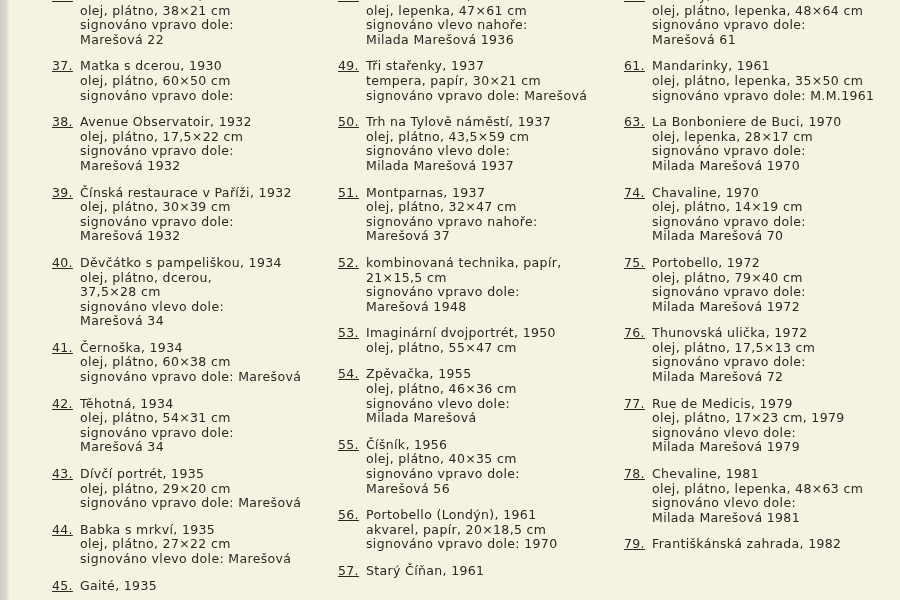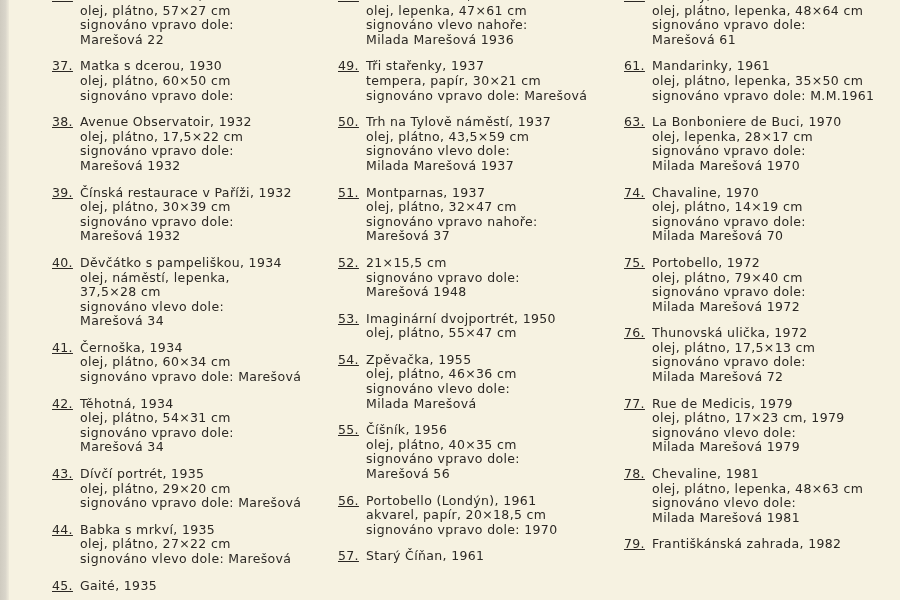--- a/index.html
+++ b/index.html
@@ -25,21 +25,21 @@
 </head>
 <body>
 
 <div class="page-edge"></div>
 
 <div class="col col-1">
     <div class="entry">
       <span class="num">36.</span>
       <div class="body">
         <span class="line">Dívka s maceškou, 1932</span>
-        <span class="line">olej, plátno, 57×27 cm</span>
+        <span class="line">olej, plátno, 38×21 cm</span>
         <span class="line">signováno vpravo dole:</span>
         <span class="line">Marešová 22</span>
       </div>
     </div>
     <div class="entry">
       <span class="num">37.</span>
       <div class="body">
         <span class="line">Matka s dcerou, 1930</span>
         <span class="line">olej, plátno, 60×50 cm</span>
         <span class="line">signováno vpravo dole:</span>
@@ -60,31 +60,31 @@
         <span class="line">Čínská restaurace v Paříži, 1932</span>
         <span class="line">olej, plátno, 30×39 cm</span>
         <span class="line">signováno vpravo dole:</span>
         <span class="line">Marešová 1932</span>
       </div>
     </div>
     <div class="entry">
       <span class="num">40.</span>
       <div class="body">
         <span class="line">Děvčátko s pampeliškou, 1934</span>
-        <span class="line">olej, náměstí, lepenka,</span>
+        <span class="line">olej, plátno, dcerou,</span>
         <span class="line">37,5×28 cm</span>
         <span class="line">signováno vlevo dole:</span>
         <span class="line">Marešová 34</span>
       </div>
     </div>
     <div class="entry">
       <span class="num">41.</span>
       <div class="body">
         <span class="line">Černoška, 1934</span>
-        <span class="line">olej, plátno, 60×34 cm</span>
+        <span class="line">olej, plátno, 60×38 cm</span>
         <span class="line">signováno vpravo dole: Marešová</span>
       </div>
     </div>
     <div class="entry">
       <span class="num">42.</span>
       <div class="body">
         <span class="line">Těhotná, 1934</span>
         <span class="line">olej, plátno, 54×31 cm</span>
         <span class="line">signováno vpravo dole:</span>
         <span class="line">Marešová 34</span>
@@ -145,20 +145,21 @@
       <div class="body">
         <span class="line">Montparnas, 1937</span>
         <span class="line">olej, plátno, 32×47 cm</span>
         <span class="line">signováno vpravo nahoře:</span>
         <span class="line">Marešová 37</span>
       </div>
     </div>
     <div class="entry">
       <span class="num">52.</span>
       <div class="body">
+        <span class="line">kombinovaná technika, papír,</span>
         <span class="line">21×15,5 cm</span>
         <span class="line">signováno vpravo dole:</span>
         <span class="line">Marešová 1948</span>
       </div>
     </div>
     <div class="entry">
       <span class="num">53.</span>
       <div class="body">
         <span class="line">Imaginární dvojportrét, 1950</span>
         <span class="line">olej, plátno, 55×47 cm</span>

